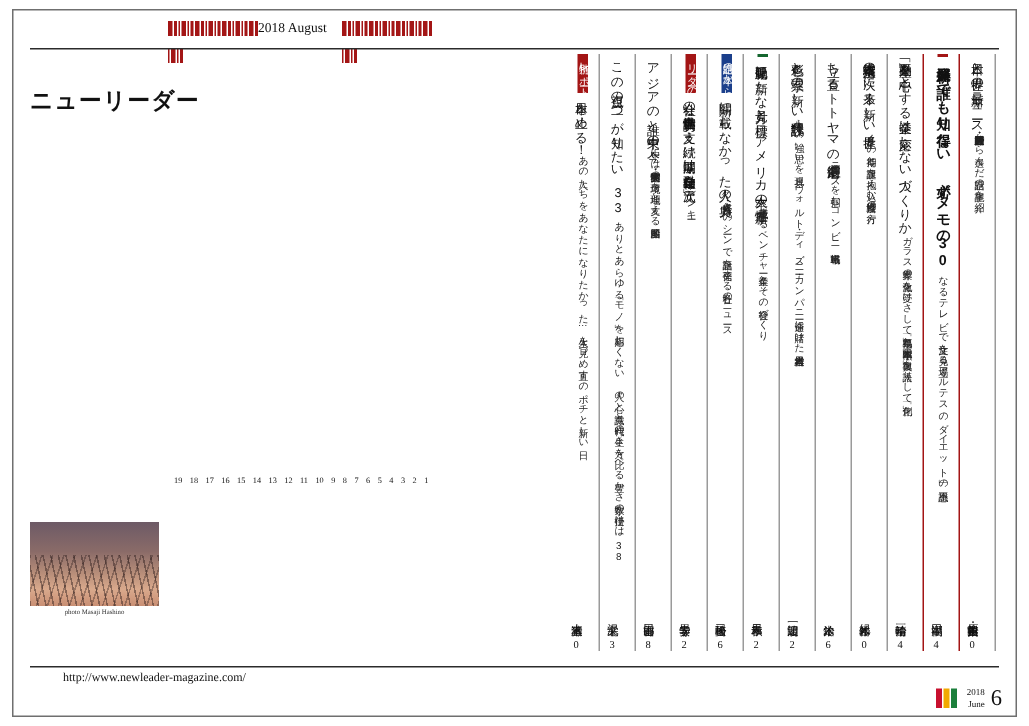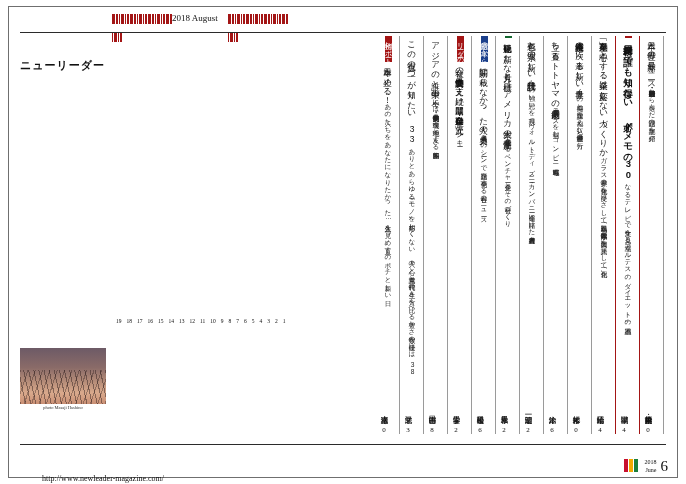--- a/index.html
+++ b/index.html
@@ -34,21 +34,21 @@
     position: absolute;
     left: 20px;
     top: 12px;
     width: 640px;
     height: 20px;
   }
   .mag-title {
     position: absolute;
     left: 0;
     top: 0;
-    font-size: 11px;
+    font-size: 15px;
     font-weight: bold;
     letter-spacing: 1px;
     color: #111;
     white-space: nowrap;
     margin-top: 46px;
   }
   .bar-left, .bar-right {
     position: absolute;
     top: 2px;
     height: 10px;
@@ -182,21 +182,21 @@
     font-size: 4.5px;
     color: #333;
     margin-top: 1px;
     text-align: center;
     font-family: "Liberation Serif", serif;
   }
   
   .url {
     position: absolute;
     left: 42px;
-    top: 474px;
+    top: 447px;
     font-size: 8px;
     color: #111;
     font-family: "Liberation Serif", serif;
   }
   
   .footer-rule {
     position: absolute;
     left: 20px;
     top: 444px;
     width: 646px;

